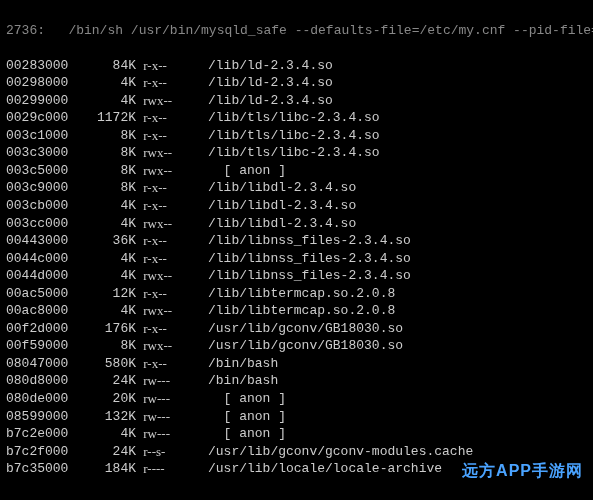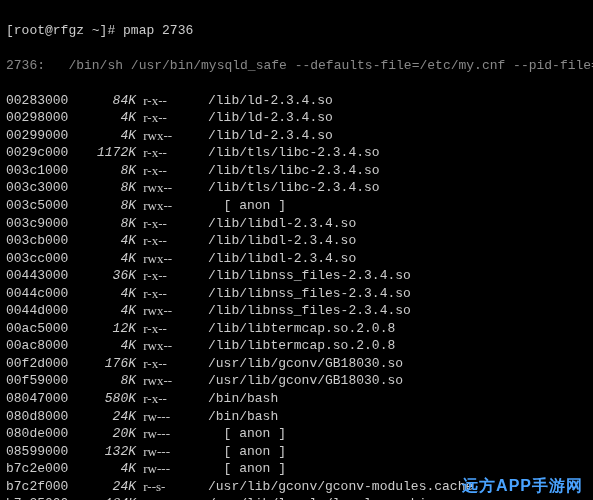--- a/index.html
+++ b/index.html
@@ -26,46 +26,44 @@
     display: flex;
   }
   .addr {
     width: 70px;
     display: inline-block;
   }
   .size {
     width: 60px;
     text-align: right;
     display: inline-block;
-    font-style: italic;
   }
   .perm {
     width: 60px;
     display: inline-block;
     padding-left: 4px;
     font-family: Liberation Serif, serif;
   }
   .map {
     display: inline-block;
     padding-left: 8px;
   }
   .watermark {
     position: absolute;
     right: 10px;
-    bottom: 3px;
+    bottom: 18px;
     font-family: "Microsoft YaHei", sans-serif;
     font-size: 16px;
     color: #4aa3ff;
     font-weight: bold;
     letter-spacing: 1px;
   }
 </style>
 </head>
 <body>
 
 <div class="terminal">
-<div class="prompt-line"><span>[root@rfgz ~]# </span><span>pmap 2736</span></div>
 <div class="cmd-desc"><span>2736:</span><span>   /bin/sh /usr/bin/mysqld_safe --defaults-file=/etc/my.cnf --pid-file=/var/run/mysqld/mysqld.pid</span></div>
 <div id="rows"><div class="row"><span class="addr">00283000</span><span class="size">84K</span><span class="perm"> r-x--</span><span class="map">/lib/ld-2.3.4.so</span></div><div class="row"><span class="addr">00298000</span><span class="size">4K</span><span class="perm"> r-x--</span><span class="map">/lib/ld-2.3.4.so</span></div><div class="row"><span class="addr">00299000</span><span class="size">4K</span><span class="perm"> rwx--</span><span class="map">/lib/ld-2.3.4.so</span></div><div class="row"><span class="addr">0029c000</span><span class="size">1172K</span><span class="perm"> r-x--</span><span class="map">/lib/tls/libc-2.3.4.so</span></div><div class="row"><span class="addr">003c1000</span><span class="size">8K</span><span class="perm"> r-x--</span><span class="map">/lib/tls/libc-2.3.4.so</span></div><div class="row"><span class="addr">003c3000</span><span class="size">8K</span><span class="perm"> rwx--</span><span class="map">/lib/tls/libc-2.3.4.so</span></div><div class="row"><span class="addr">003c5000</span><span class="size">8K</span><span class="perm"> rwx--</span><span class="map">  [ anon ]</span></div><div class="row"><span class="addr">003c9000</span><span class="size">8K</span><span class="perm"> r-x--</span><span class="map">/lib/libdl-2.3.4.so</span></div><div class="row"><span class="addr">003cb000</span><span class="size">4K</span><span class="perm"> r-x--</span><span class="map">/lib/libdl-2.3.4.so</span></div><div class="row"><span class="addr">003cc000</span><span class="size">4K</span><span class="perm"> rwx--</span><span class="map">/lib/libdl-2.3.4.so</span></div><div class="row"><span class="addr">00443000</span><span class="size">36K</span><span class="perm"> r-x--</span><span class="map">/lib/libnss_files-2.3.4.so</span></div><div class="row"><span class="addr">0044c000</span><span class="size">4K</span><span class="perm"> r-x--</span><span class="map">/lib/libnss_files-2.3.4.so</span></div><div class="row"><span class="addr">0044d000</span><span class="size">4K</span><span class="perm"> rwx--</span><span class="map">/lib/libnss_files-2.3.4.so</span></div><div class="row"><span class="addr">00ac5000</span><span class="size">12K</span><span class="perm"> r-x--</span><span class="map">/lib/libtermcap.so.2.0.8</span></div><div class="row"><span class="addr">00ac8000</span><span class="size">4K</span><span class="perm"> rwx--</span><span class="map">/lib/libtermcap.so.2.0.8</span></div><div class="row"><span class="addr">00f2d000</span><span class="size">176K</span><span class="perm"> r-x--</span><span class="map">/usr/lib/gconv/GB18030.so</span></div><div class="row"><span class="addr">00f59000</span><span class="size">8K</span><span class="perm"> rwx--</span><span class="map">/usr/lib/gconv/GB18030.so</span></div><div class="row"><span class="addr">08047000</span><span class="size">580K</span><span class="perm"> r-x--</span><span class="map">/bin/bash</span></div><div class="row"><span class="addr">080d8000</span><span class="size">24K</span><span class="perm"> rw---</span><span class="map">/bin/bash</span></div><div class="row"><span class="addr">080de000</span><span class="size">20K</span><span class="perm"> rw---</span><span class="map">  [ anon ]</span></div><div class="row"><span class="addr">08599000</span><span class="size">132K</span><span class="perm"> rw---</span><span class="map">  [ anon ]</span></div><div class="row"><span class="addr">b7c2e000</span><span class="size">4K</span><span class="perm"> rw---</span><span class="map">  [ anon ]</span></div><div class="row"><span class="addr">b7c2f000</span><span class="size">24K</span><span class="perm"> r--s-</span><span class="map">/usr/lib/gconv/gconv-modules.cache</span></div><div class="row"><span class="addr">b7c35000</span><span class="size">184K</span><span class="perm"> r----</span><span class="map">/usr/lib/locale/locale-archive</span></div></div>
 
 </div>
 
 <div class="watermark">远方APP手游网</div>
 
 </body></html>

